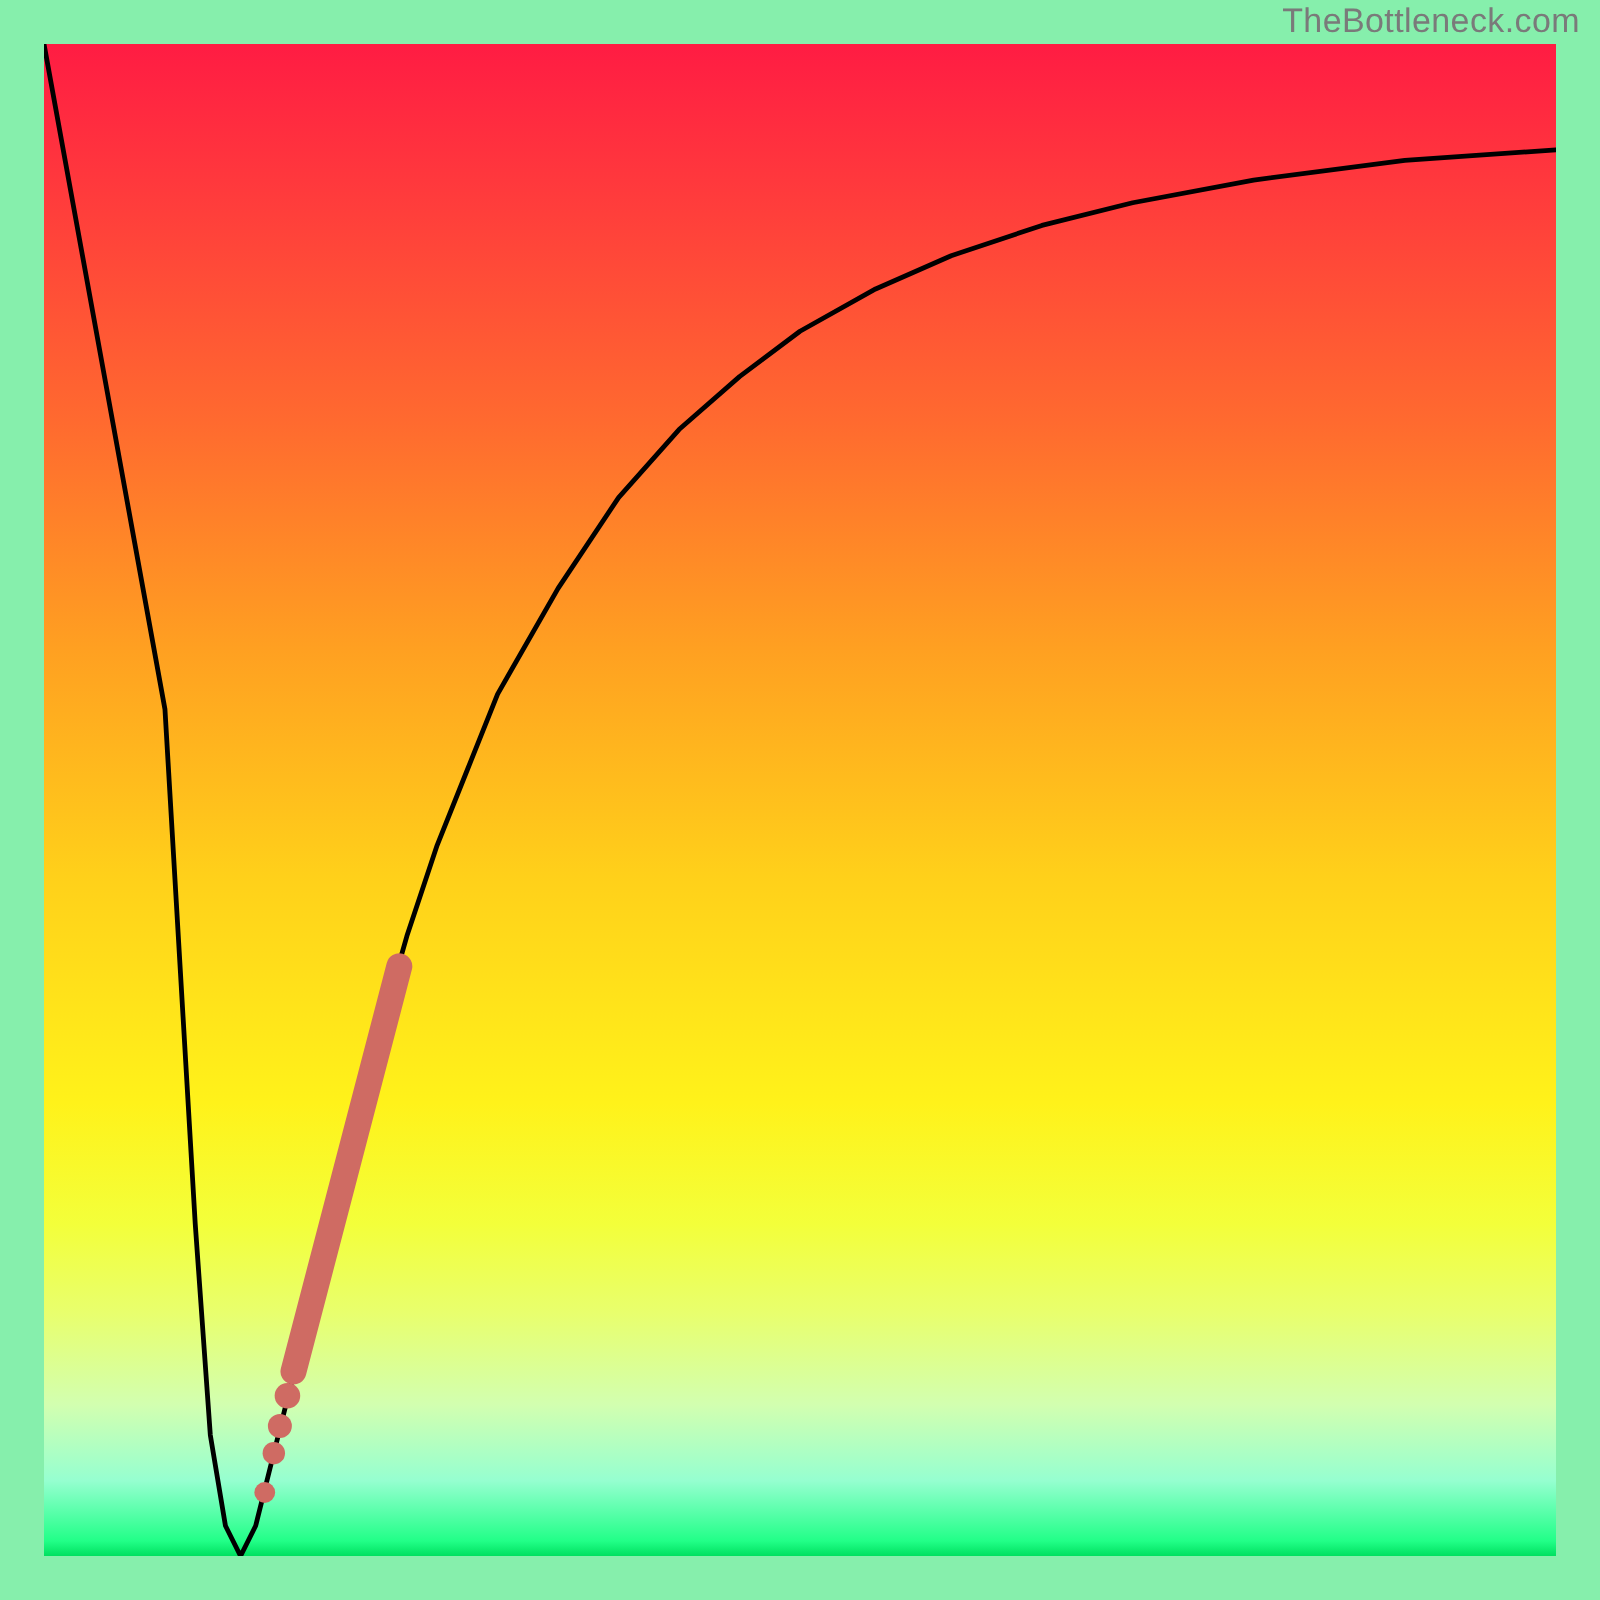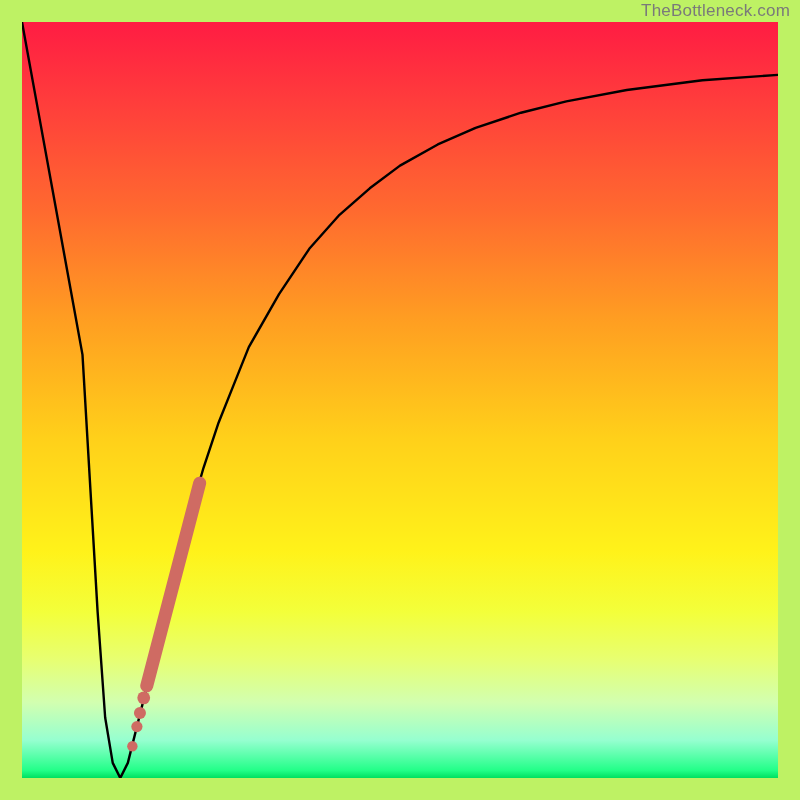--- a/index.html
+++ b/index.html
@@ -10,21 +10,21 @@
     background: #000;
     overflow: hidden;
     font-family: Arial, Helvetica, sans-serif;
   }
   .frame {
     position: absolute;
     top: 0;
     left: 0;
     width: 800px;
     height: 800px;
-    background: #bef264;
+    background: #86efac;
   }
   .plot-area {
     position: absolute;
     top: 22px;
     left: 22px;
     width: 756px;
     height: 756px;
     overflow: hidden;
   }
   .gradient {

